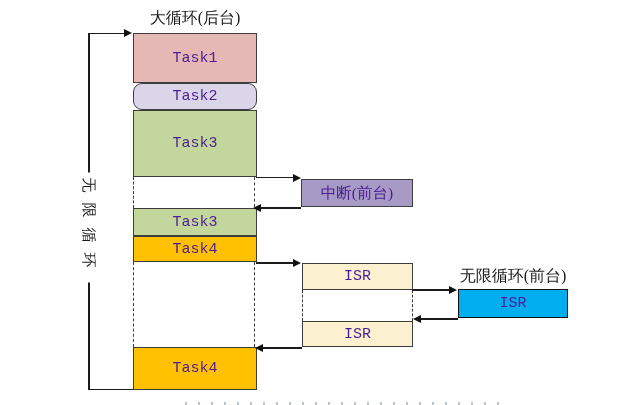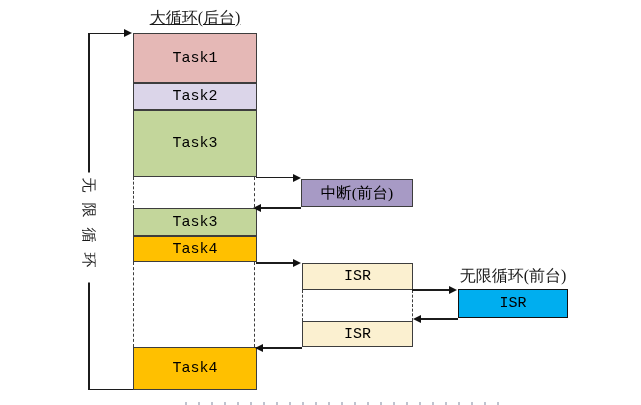--- a/index.html
+++ b/index.html
@@ -4,21 +4,21 @@
 <style>
   html,body{margin:0;padding:0;background:#fff;}
   #canvas{
     position:relative;width:641px;height:405px;background:#fff;overflow:hidden;
     font-family:"Liberation Serif","DejaVu Serif",serif;color:#1a1a1a;
   }
   .box{
     position:absolute;box-sizing:border-box;border:1.5px solid #3d3d3d;
     display:flex;align-items:center;justify-content:center;
     font-family:"Liberation Mono","DejaVu Sans Mono",monospace;
-    font-size:15px;color:#000000;
+    font-size:15px;color:#4c1d95;
   }
   .cjk{font-family:"Liberation Serif","DejaVu Serif",serif;}
   .hline{position:absolute;height:1.5px;background:#1c1c1c;}
   .vline{position:absolute;width:1.5px;background:#1c1c1c;}
   .dash{position:absolute;width:0;border-left:1.5px dashed #3d3d3d;}
   .ah-r{position:absolute;width:0;height:0;border-top:4px solid transparent;
         border-bottom:4px solid transparent;border-left:8px solid #111;}
   .ah-l{position:absolute;width:0;height:0;border-top:4px solid transparent;
         border-bottom:4px solid transparent;border-right:8px solid #111;}
   .caption-text{position:absolute;font-size:16px;white-space:nowrap;text-align:center;}
@@ -31,32 +31,32 @@
   .remnant{
     position:absolute;left:185px;top:402px;width:320px;height:2.5px;opacity:.55;
     background:repeating-linear-gradient(90deg,#8a93a8 0 2px,transparent 2px 13px);
   }
 </style>
 </head>
 <body>
 
 <div id="canvas">
 
-  <div class="caption-text" style="left:131px;top:8px;width:128px;text-decoration:underline;">大循环(后台)</div>
+  <div class="caption-text" style="left:131px;top:8px;width:128px;">大循环(后台)</div>
 
   <div class="vline" style="left:88px;top:33px;height:357px;"></div>
   <div class="hline" style="left:88px;top:32.5px;width:37px;"></div>
   <div class="ah-r" style="left:124px;top:29px;"></div>
   <div class="hline" style="left:88px;top:388.5px;width:46px;"></div>
   <div class="loop-label">无限循环</div>
 
   <div class="box" style="left: 133px; top: 33px; width: 124px; height: 50px; background-color: rgb(229, 184, 182);">
     <span>Task1</span>
   </div>
-  <div class="box" style="left: 133px; top: 83px; width: 124px; height: 27px; background-color: rgb(219, 213, 233);">
+  <div class="box" style="left: 133px; top: 83px; width: 124px; height: 27px; background-color: rgb(219, 213, 233); border-radius: 9px;">
     <span>Task2</span>
   </div>
   <div class="box" style="left: 133px; top: 110px; width: 124px; height: 67px; background-color: rgb(195, 214, 155);">
     <span>Task3</span>
   </div>
   <div class="box" style="left: 133px; top: 208px; width: 124px; height: 28px; background-color: rgb(195, 214, 155);">
     <span>Task3</span>
   </div>
   <div class="box" style="left: 133px; top: 236px; width: 124px; height: 26px; background-color: rgb(255, 192, 0);">
     <span>Task4</span>

